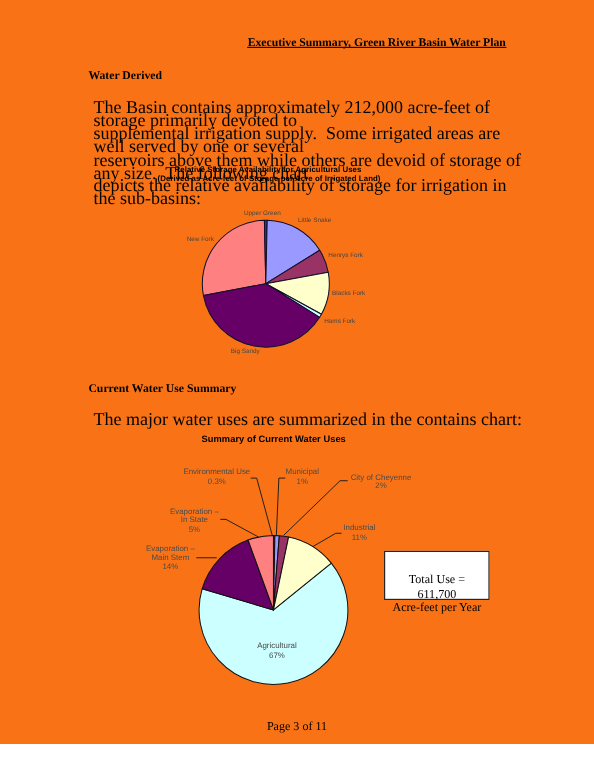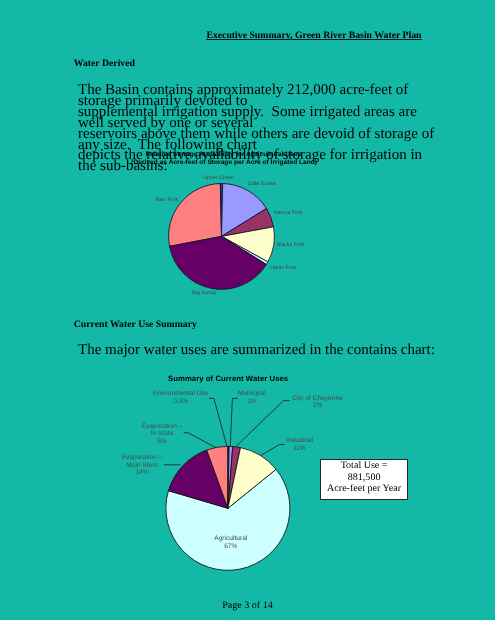--- a/index.html
+++ b/index.html
@@ -2,43 +2,43 @@
 <html><head>
 <meta charset="utf-8">
 <title>Executive Summary, Green River Basin Water Plan — Page 3</title>
 <style>
   html,body{margin:0;padding:0;background:#ffffff;}
   body{width:495px;height:640px;position:relative;overflow:hidden;
        font-family:"Liberation Serif",serif;color:#000;
        -webkit-font-smoothing:antialiased;
        text-rendering:geometricPrecision;}
   .page,.page *{-webkit-font-smoothing:antialiased;}
-  .page{position:absolute;inset:0;width:495px;height:620px;background:#14b8a6;
+  .page{position:absolute;inset:0;width:495px;height:620px;background:#f97316;
         will-change:transform;}
   .abs{position:absolute;}
   
   #running-head{left:206.4px;top:30.3px;font-weight:bold;
       font-size:9.76px;white-space:nowrap;}
   #running-head-rule{left:206.2px;top:39.3px;width:215.8px;height:1.1px;background:#111;}
   
   .h-sec{left:73.7px;font-weight:bold;font-size:9.75px;white-space:nowrap;}
   .para{left:78px;width:360px;font-size:15px;line-height:10.9px;
       white-space:pre-wrap;}
   
   .chart-title{font-family:"Liberation Sans",sans-serif;font-weight:bold;
-      font-size:7.6px;text-align:center;color:#000;letter-spacing:0.05px;margin-top:13px;}
+      font-size:7.6px;text-align:center;color:#000;letter-spacing:0.05px;}
   .lbl{position:absolute;font-family:"Liberation Sans",sans-serif;
       font-size:6.6px;color:#4a4a4a;white-space:nowrap;line-height:7.6px;}
   .lbl.c{text-align:center;}
   #chart-1 .lbl{font-size:5.3px;line-height:6.2px;color:#454545;}
   svg{display:block;overflow:visible;}
   
   #total-use-box{left:320.4px;top:459.2px;width:87.4px;height:41.2px;
       border:1.25px solid #262626;box-sizing:border-box;background:#fff;
-      font-size:10.07px;line-height:11.4px;text-align:center;padding-top:0;}
+      font-size:10.07px;line-height:11.4px;text-align:center;padding-top:18px;}
   
   #page-footer{left:0;right:0;top:599.6px;text-align:center;font-size:10.05px;}
 </style>
 </head>
 <body>
 
 <div class="page">
 
   <div class="abs" id="running-head"><span>Executive Summary, Green River Basin Water Plan</span></div>
   <div class="abs" id="running-head-rule"></div>
@@ -47,21 +47,21 @@
 
   <div class="abs para" id="para-water-storage" style="top:85px;">The Basin contains approximately 212,000 acre-feet of storage primarily devoted to
 supplemental irrigation supply.  Some irrigated areas are well served by one or several
 reservoirs above them while others are devoid of storage of any size.  The following chart
 depicts the relative availability of storage for irrigation in the sub-basins:</div>
 
   <div class="abs h-sec" id="heading-current-use" style="top:319.2px;text-align:center;">Current Water Use Summary</div>
 
   <div class="abs para" id="para-current-use" style="top:344.8px;">The major water uses are summarized in the contains chart:</div>
 
-  <div class="abs" id="page-footer">Page 3 of 14</div>
+  <div class="abs" id="page-footer">Page 3 of 11</div>
 
   <div class="abs" id="chart-1" style="left:0;top:0;width:495px;height:640px;pointer-events:none;">
 
     <div class="abs chart-title" id="c1-title-l1" style="left:123.3px;top:137.8px;width:200px;font-size:6.54px;">Relative Storage Availability for Agricultural Uses</div>
     <div class="abs chart-title" id="c1-title-l2" style="left:124.2px;top:146.2px;width:200px;font-size:6.54px;">(Derived as Acre-feet of Storage per Acre of Irrigated Land)</div>
 
     <svg class="abs" style="left:0;top:0;" width="495" height="640" viewBox="0 0 495 640">
       <g stroke="#10102a" stroke-width="0.85" stroke-linejoin="round">
         <path fill="#FF8080" d="M221.5 236.4L169.54 246.35A52.9 52.9 0 0 1 220.34 183.51Z"></path>
         <path fill="#333399" d="M221.5 236.4L220.34 183.51A52.9 52.9 0 0 1 222.66 183.51Z"></path>
@@ -119,17 +119,17 @@
     <div class="lbl c" style="left:122px;top:437.8px;width:80px;">5%</div>
     <div class="lbl c" style="left:102px;top:454.1px;width:80px;">Evaporation –</div>
     <div class="lbl c" style="left:102px;top:461.7px;width:80px;">Main Stem</div>
     <div class="lbl c" style="left:102px;top:469.3px;width:80px;">14%</div>
     <div class="lbl c" style="left:190.8px;top:535px;width:80px;">Agricultural</div>
     <div class="lbl c" style="left:190.8px;top:542.6px;width:80px;">67%</div>
   </div>
 
   <div class="abs" id="total-use-box">
     <div>Total Use =</div>
-    <div>881,500</div>
+    <div>611,700</div>
     <div>Acre-feet per Year</div>
   </div>
 
 </div>
 
 </body></html>

